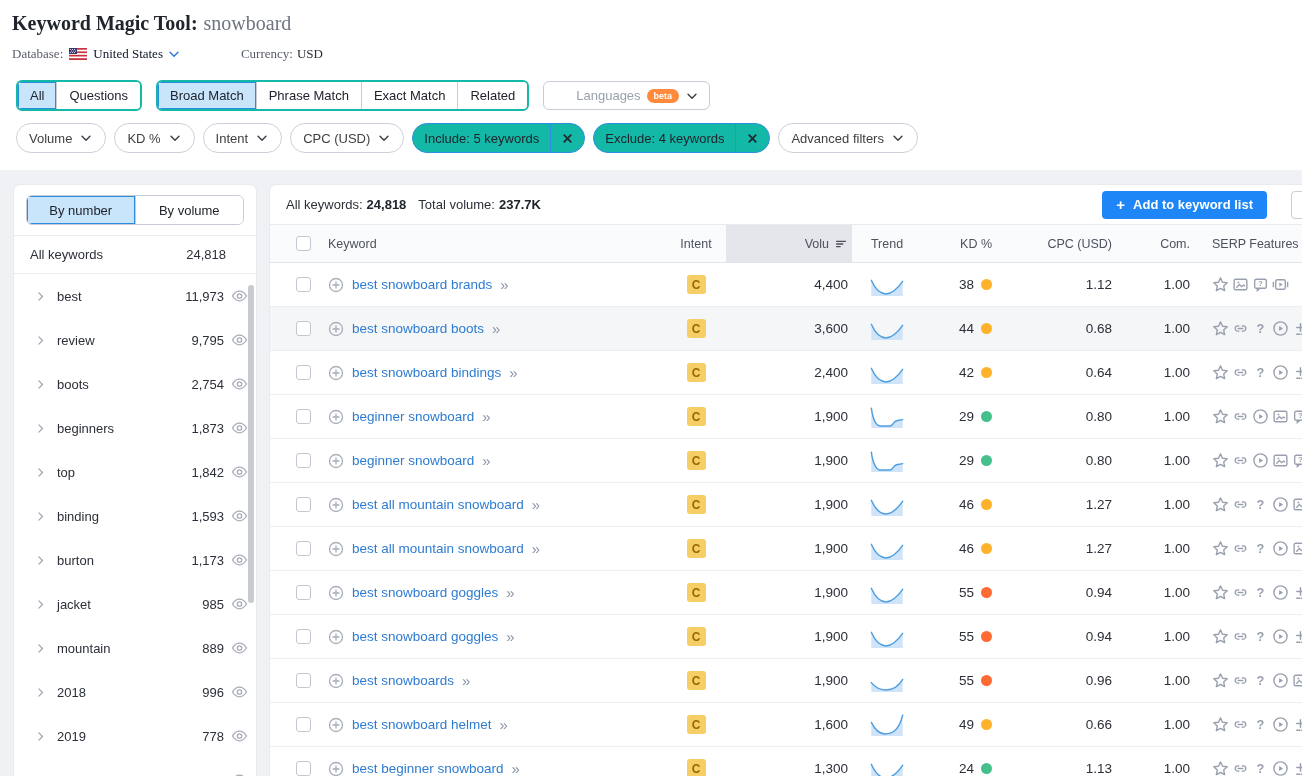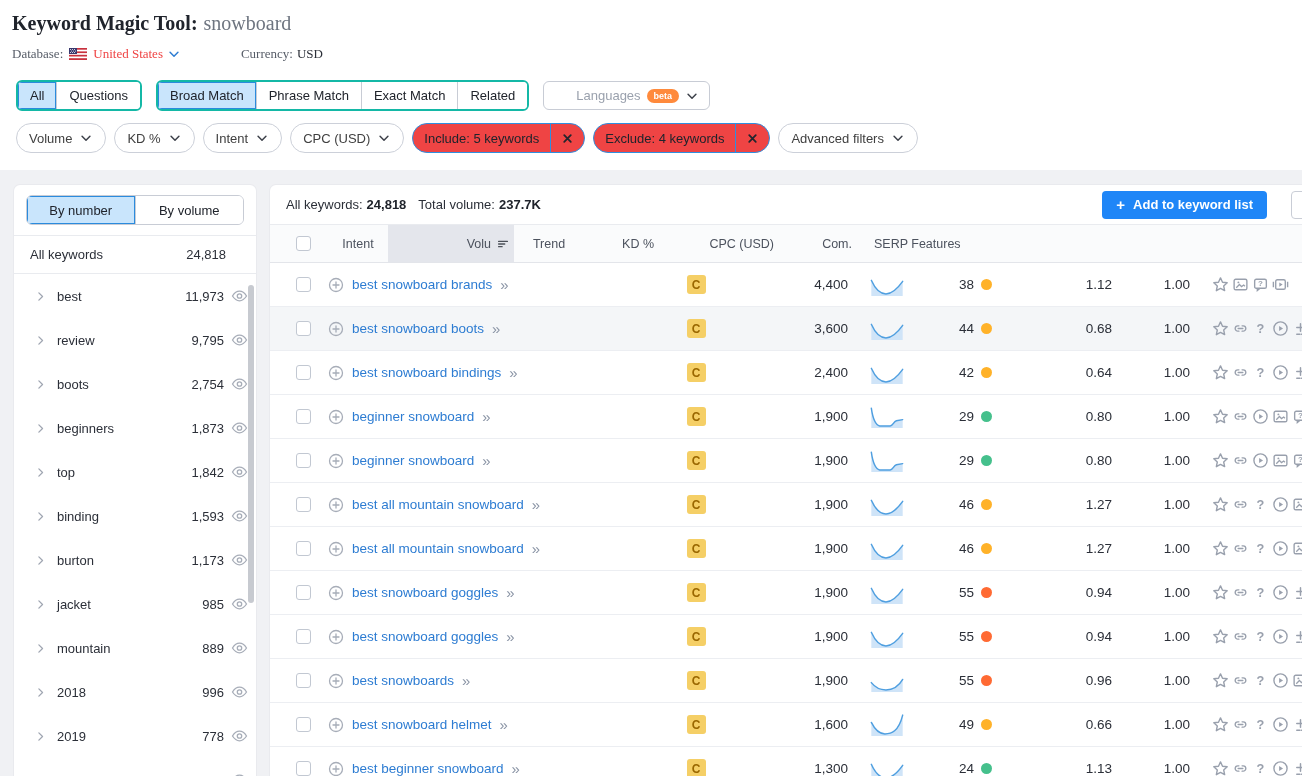--- a/index.html
+++ b/index.html
@@ -7,21 +7,21 @@
   body { font-family: "Liberation Sans", "DejaVu Sans", sans-serif; font-size:13px; color:#23262d; }
   .page { position:relative; width:1302px; height:776px; overflow:hidden; background:#fff; }
 
   
   .hdr { padding:12px 16px 0 12px;font-family:Liberation Serif, serif; }
   .hdr-title { font-size:20px; font-weight:bold; color:#20242c; }
   .hdr-title .query { color:#6e7580; font-weight:normal; margin-left:6px; }
   .hdr-meta { margin-top:11px; display:flex; align-items:center; font-size:13px; color:#575d68; }
   .hdr-meta .lbl { margin-right:6px; }
   .flag { width:18px; height:12px; margin-right:6px; display:inline-block; }
-  .db-link { color:#ef4444; cursor:pointer; display:inline-flex; align-items:center; }
+  .db-link { color:#0f172a; cursor:pointer; display:inline-flex; align-items:center; }
   .db-link svg { margin-left:4px; }
   .currency { margin-left:60px; color:#575d68; }
   .currency b { color:#2b2f38; font-weight:normal; margin-left:4px; }
 
   
   .tabs-row { display:flex; align-items:center; margin:18px 0 0 16px; gap:14px; }
   .seg-group { display:flex; border:2px solid #14b8a6; border-radius:6px; overflow:hidden; background:#fff; }
   .seg { height:27px; padding:0 12px; display:flex; align-items:center; font-size:13px; color:#20242c;
          background:#fff; border:none; border-right:1px solid #c8ccd5; cursor:pointer; font-family:inherit; }
   .seg:last-child { border-right:none; }
@@ -30,21 +30,21 @@
               border:1px solid #c8ccd5; border-radius:6px; background:#fff; cursor:pointer; font-family:inherit; }
   .lang-btn .lbl { color:#9aa1ad; font-size:13px;margin-left:20px; }
   .beta { background:#ff8a3c; color:#fff; font-size:9px; font-weight:bold; border-radius:8px; padding:2px 7px 2px; }
 
   
   .filters-row { display:flex; align-items:center; margin:12px 0 0 16px; gap:8px; }
   .chip { height:30px; display:flex; align-items:center; gap:7px; padding:0 12px; border:1px solid #ccd0d9;
           border-radius:16px; background:#fff; color:#404040; font-size:13px; cursor:pointer; font-family:inherit; }
   .chip svg { flex:none; }
   .chip-active { display:flex; align-items:stretch; height:30px; border:1px solid #2e8fe0; border-radius:16px;
-                 background:#ef4444; overflow:hidden; cursor:pointer; }
+                 background:#14b8a6; overflow:hidden; cursor:pointer; }
   .chip-active .txt { display:flex; align-items:center; padding:0 11px; color:#20242c; font-size:13px; }
   .chip-active .x { display:flex; align-items:center; padding:0 9px; border-left:1px solid #2e8fe0; }
 
   
   .content { position:absolute; left:0; right:0; top:170px; bottom:0; background:#f0f1f4; overflow:hidden; }
 
   
   .sidebar { position:absolute; left:14px; top:15px; bottom:0; width:242px; background:#fff;
              border-radius:6px 6px 0 0; box-shadow:0 0 0 1px #e9eaee; }
   .sb-toggle { display:flex; margin:10px 12px; border:1px solid #c8ccd5; border-radius:6px; overflow:hidden; }
@@ -423,20 +423,23 @@
           <span class="pl">+</span>
           <span>Add to keyword list</span>
         </button>
         <button class="mini-btn">⤓</button>
       </div>
 
       <div class="thead">
         <div class="c c-check">
             <span class="cb"></span>
           </div>
+        <div class="c c-kw">
+            <span>Keyword</span>
+          </div>
         <div class="c c-int">
             <span>Intent</span>
           </div>
         <div class="c c-vol">
           <span>Volu</span>
           <svg width="14" height="14">
               <use href="#sym-sort"></use>
             </svg>
         </div>
         <div class="c c-trend">

